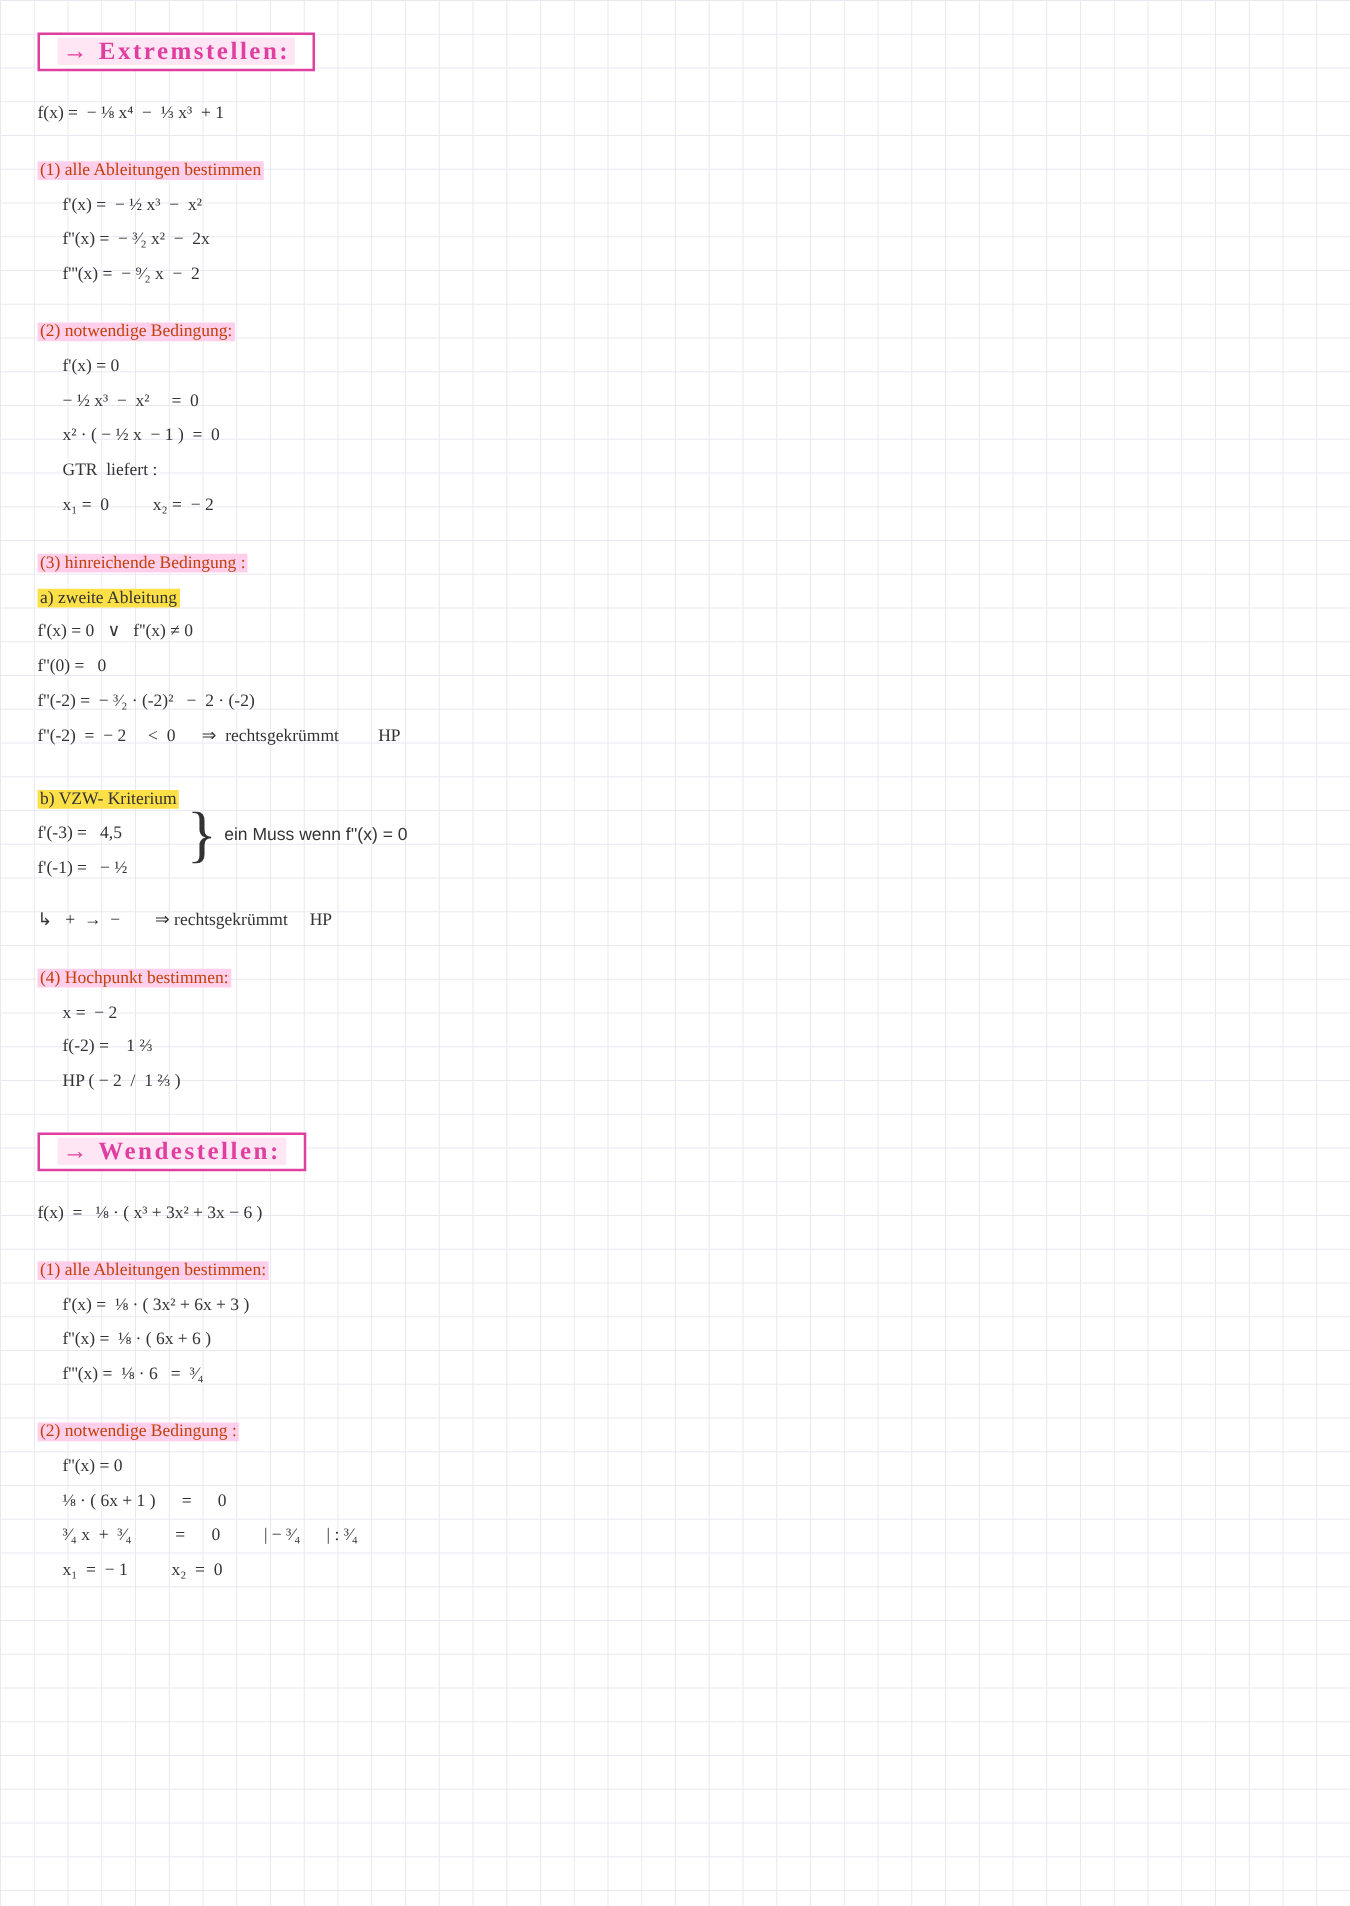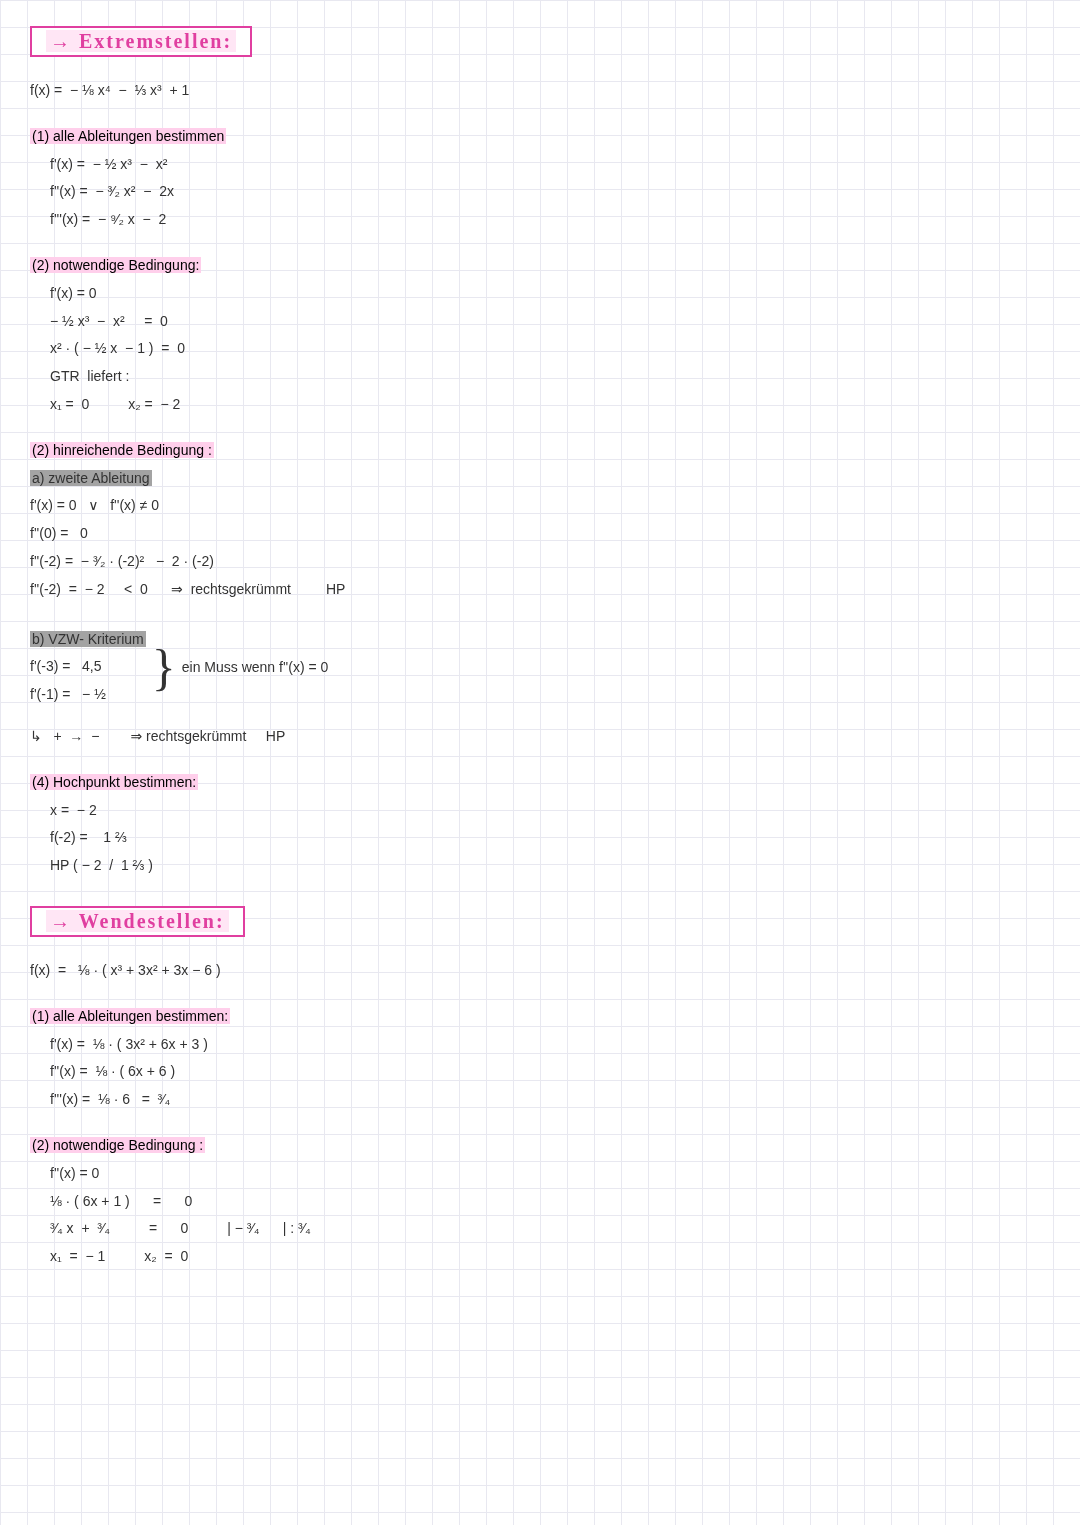--- a/index.html
+++ b/index.html
@@ -30,26 +30,26 @@
     font-size: 20px;
     letter-spacing: 2px;
     background: #ffe6f5;
     padding: 0 4px;
     text-align: right;
   }
   .math-line, .pink-line, .hl-line {
     font-size: 14px;
     line-height: 1.7;
     margin: 4px 0;
-    font-family: Liberation Sans, sans-serif;
+    font-family: Liberation Serif, serif;
     white-space: pre;
   }
-  .pink-line { color: #000000; }
+  .pink-line { color: #c2410c; }
   .pink-hl { background: #ffcfeb; padding: 0 2px; }
-  .green-hl { background: #a3a3a3; padding: 0 2px; }
+  .green-hl { background: #fde047; padding: 0 2px; }
   .block { margin-bottom: 22px; }
   .indent { padding-left: 20px; }
   .brace-wrap { display: flex; align-items: center; gap: 6px; }
   .brace { font-size: 50px; line-height: 50px; color: #333; font-family: serif; }
   .note { font-size: 14px; }
 </style>
 </head>
 <body>
 
 
@@ -73,21 +73,21 @@
 <div class="block">
   <div class="pink-line"><span class="pink-hl">(2) notwendige Bedingung:</span></div>
   <div class="math-line indent">f'(x) = 0</div>
   <div class="math-line indent">− ½ x³  −  x²     =  0</div>
   <div class="math-line indent">x² · ( − ½ x  − 1 )  =  0</div>
   <div class="math-line indent">GTR  liefert :</div>
   <div class="math-line indent">x₁ =  0          x₂ =  − 2</div>
 </div>
 
 <div class="block">
-  <div class="pink-line"><span class="pink-hl">(2) hinreichende Bedingung :</span></div>
+  <div class="pink-line"><span class="pink-hl">(3) hinreichende Bedingung :</span></div>
   <div class="math-line"><span class="green-hl">a) zweite Ableitung</span></div>
   <div class="math-line">f'(x) = 0   ∨   f''(x) ≠ 0</div>
   <div class="math-line">f''(0) =   0</div>
   <div class="math-line">f''(-2) =  − ³⁄₂ · (-2)²   −  2 · (-2)</div>
   <div class="math-line">f''(-2)  =  − 2     &lt;  0      ⇒  rechtsgekrümmt         HP</div>
 </div>
 
 <div class="block">
   <div class="brace-wrap">
     <div>

